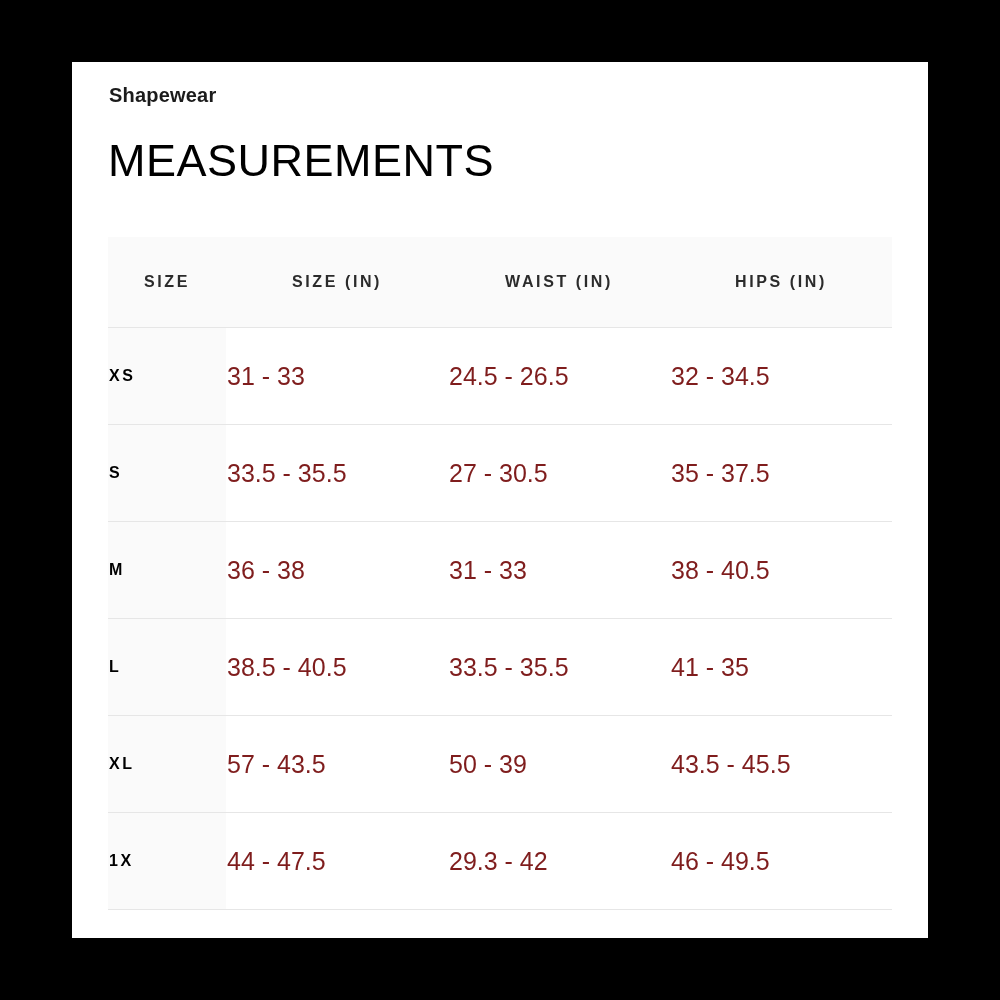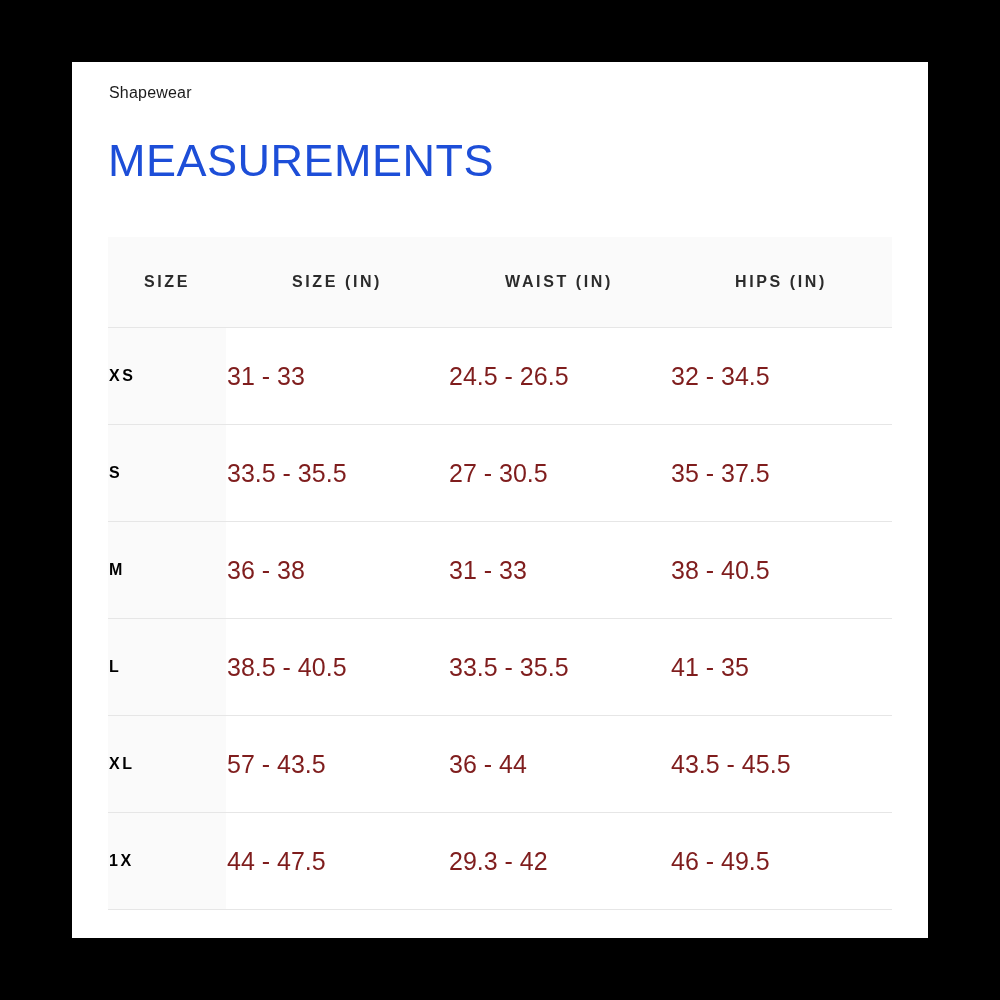--- a/index.html
+++ b/index.html
@@ -19,32 +19,32 @@
     top: 62px;
     width: 856px;
     height: 876px;
     background: #ffffff;
     overflow: hidden;
   }
   .category {
     position: absolute;
     left: 37px;
     top: 22px;
-    font-size: 16px;
-    font-weight: normal;
+    font-size: 20px;
+    font-weight: bold;
     color: #1b1b1b;
     letter-spacing: 0.2px;
   }
   .title {
     position: absolute;
     left: 36px;
     top: 76px;
     font-size: 45px;
     font-weight: 400;
-    color: #1d4ed8;
+    color: #000000;
     letter-spacing: 0.5px;
     line-height: 1;
   }
   table.size-table {
     position: absolute;
     left: 36px;
     top: 175px;
     width: 784px;
     border-collapse: collapse;
     table-layout: fixed;
@@ -132,21 +132,21 @@
       </tr>
       <tr>
         <td class="size-cell">L</td>
         <td>38.5 - 40.5</td>
         <td>33.5 - 35.5</td>
         <td>41 - 35</td>
       </tr>
       <tr>
         <td class="size-cell">XL</td>
         <td>57 - 43.5</td>
-        <td>36 - 44</td>
+        <td>50 - 39</td>
         <td>43.5 - 45.5</td>
       </tr>
       <tr>
         <td class="size-cell">1X</td>
         <td>44 - 47.5</td>
         <td>29.3 - 42</td>
         <td>46 - 49.5</td>
       </tr>
     </tbody>
   </table>

